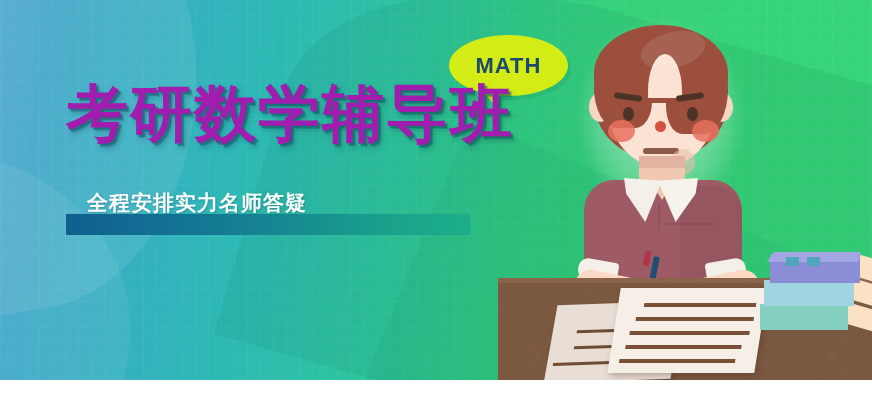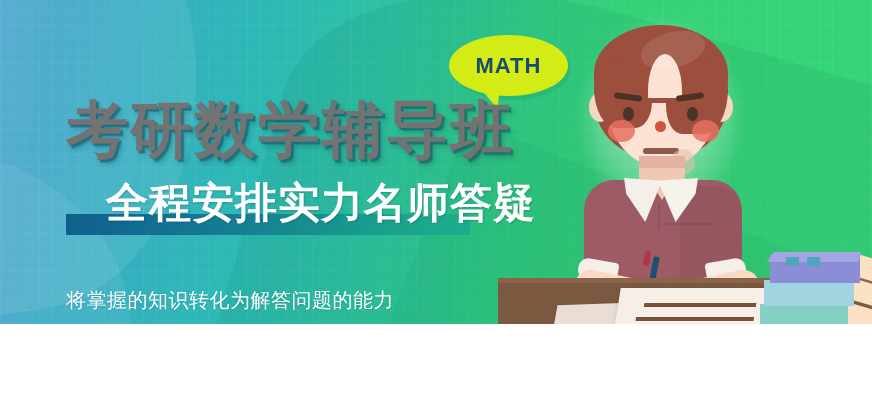--- a/index.html
+++ b/index.html
@@ -3,21 +3,21 @@
 <meta charset="utf-8">
 <style>
   html, body {
     margin: 0;
     padding: 0;
     background: #ffffff;
   }
   #banner {
     position: relative;
     width: 872px;
-    height: 324px;
+    height: 380px;
     overflow: hidden;
     font-family: "Liberation Sans", "DejaVu Sans", sans-serif;
     user-select: none;
   }
 
   
   .bg-base {
     position: absolute;
     inset: 0;
     background: linear-gradient(100deg,
@@ -84,25 +84,25 @@
 
   
   .text-col {
     position: absolute;
     left: 0; top: 0;
     width: 560px; height: 400px;
   }
   .title {
     position: absolute;
     left: 66px;
-    top: 99px;
+    top: 83px;
     font-size: 62px;
     line-height: 1;
     font-weight: bold;
-    color: #737373;
+    color: #a21caf;
     letter-spacing: 2px;
     white-space: nowrap;
     text-shadow:
        2px 2px 0 rgba(18,80,96,.38),
        3px 3px 0 rgba(18,80,96,.30),
        4px 5px 5px rgba(10,60,70,.25);
     font-family: "DejaVu Sans", "Liberation Sans", sans-serif;
   }
   .subtitle-wrap {
     position: absolute;
@@ -117,29 +117,28 @@
     top: 31px;
     width: 404px;
     height: 21px;
     background: linear-gradient(90deg,
        #0f5f8d 0%, #126c92 18%, #157c94 40%, #17908f 62%, #1aa38c 82%, #1cae8a 100%);
   }
   .subtitle {
     position: absolute;
     left: 21px;
     top: 0;
-    font-size: 42px;
+    font-size: 21px;
     line-height: 40px;
     font-weight: bold;
     color: #ffffff;
     letter-spacing: 1px;
     white-space: nowrap;
     text-shadow: 1px 1px 2px rgba(10,60,70,.25);
     font-family: "DejaVu Sans", "Liberation Sans", sans-serif;
-    margin-left: 19px;
   }
   .desc {
     position: absolute;
     left: 66px;
     top: 252px;
     font-size: 20px;
     line-height: 32px;
     color: #ffffff;
     letter-spacing: .5px;
     white-space: nowrap;
@@ -437,16 +436,15 @@
     <div class="bubble-text">MATH</div>
     <div class="bubble-tail"></div>
   </div>
 
   <div class="text-col">
     <div class="title">考研数学辅导班</div>
     <div class="subtitle-wrap">
       <div class="subtitle-bar"></div>
       <div class="subtitle">全程安排实力名师答疑</div>
     </div>
-    <div class="desc" style="top:284px;">将掌握的知识转化为解答问题的能力</div>
   </div>
 
 </div>
 
 </body></html>

